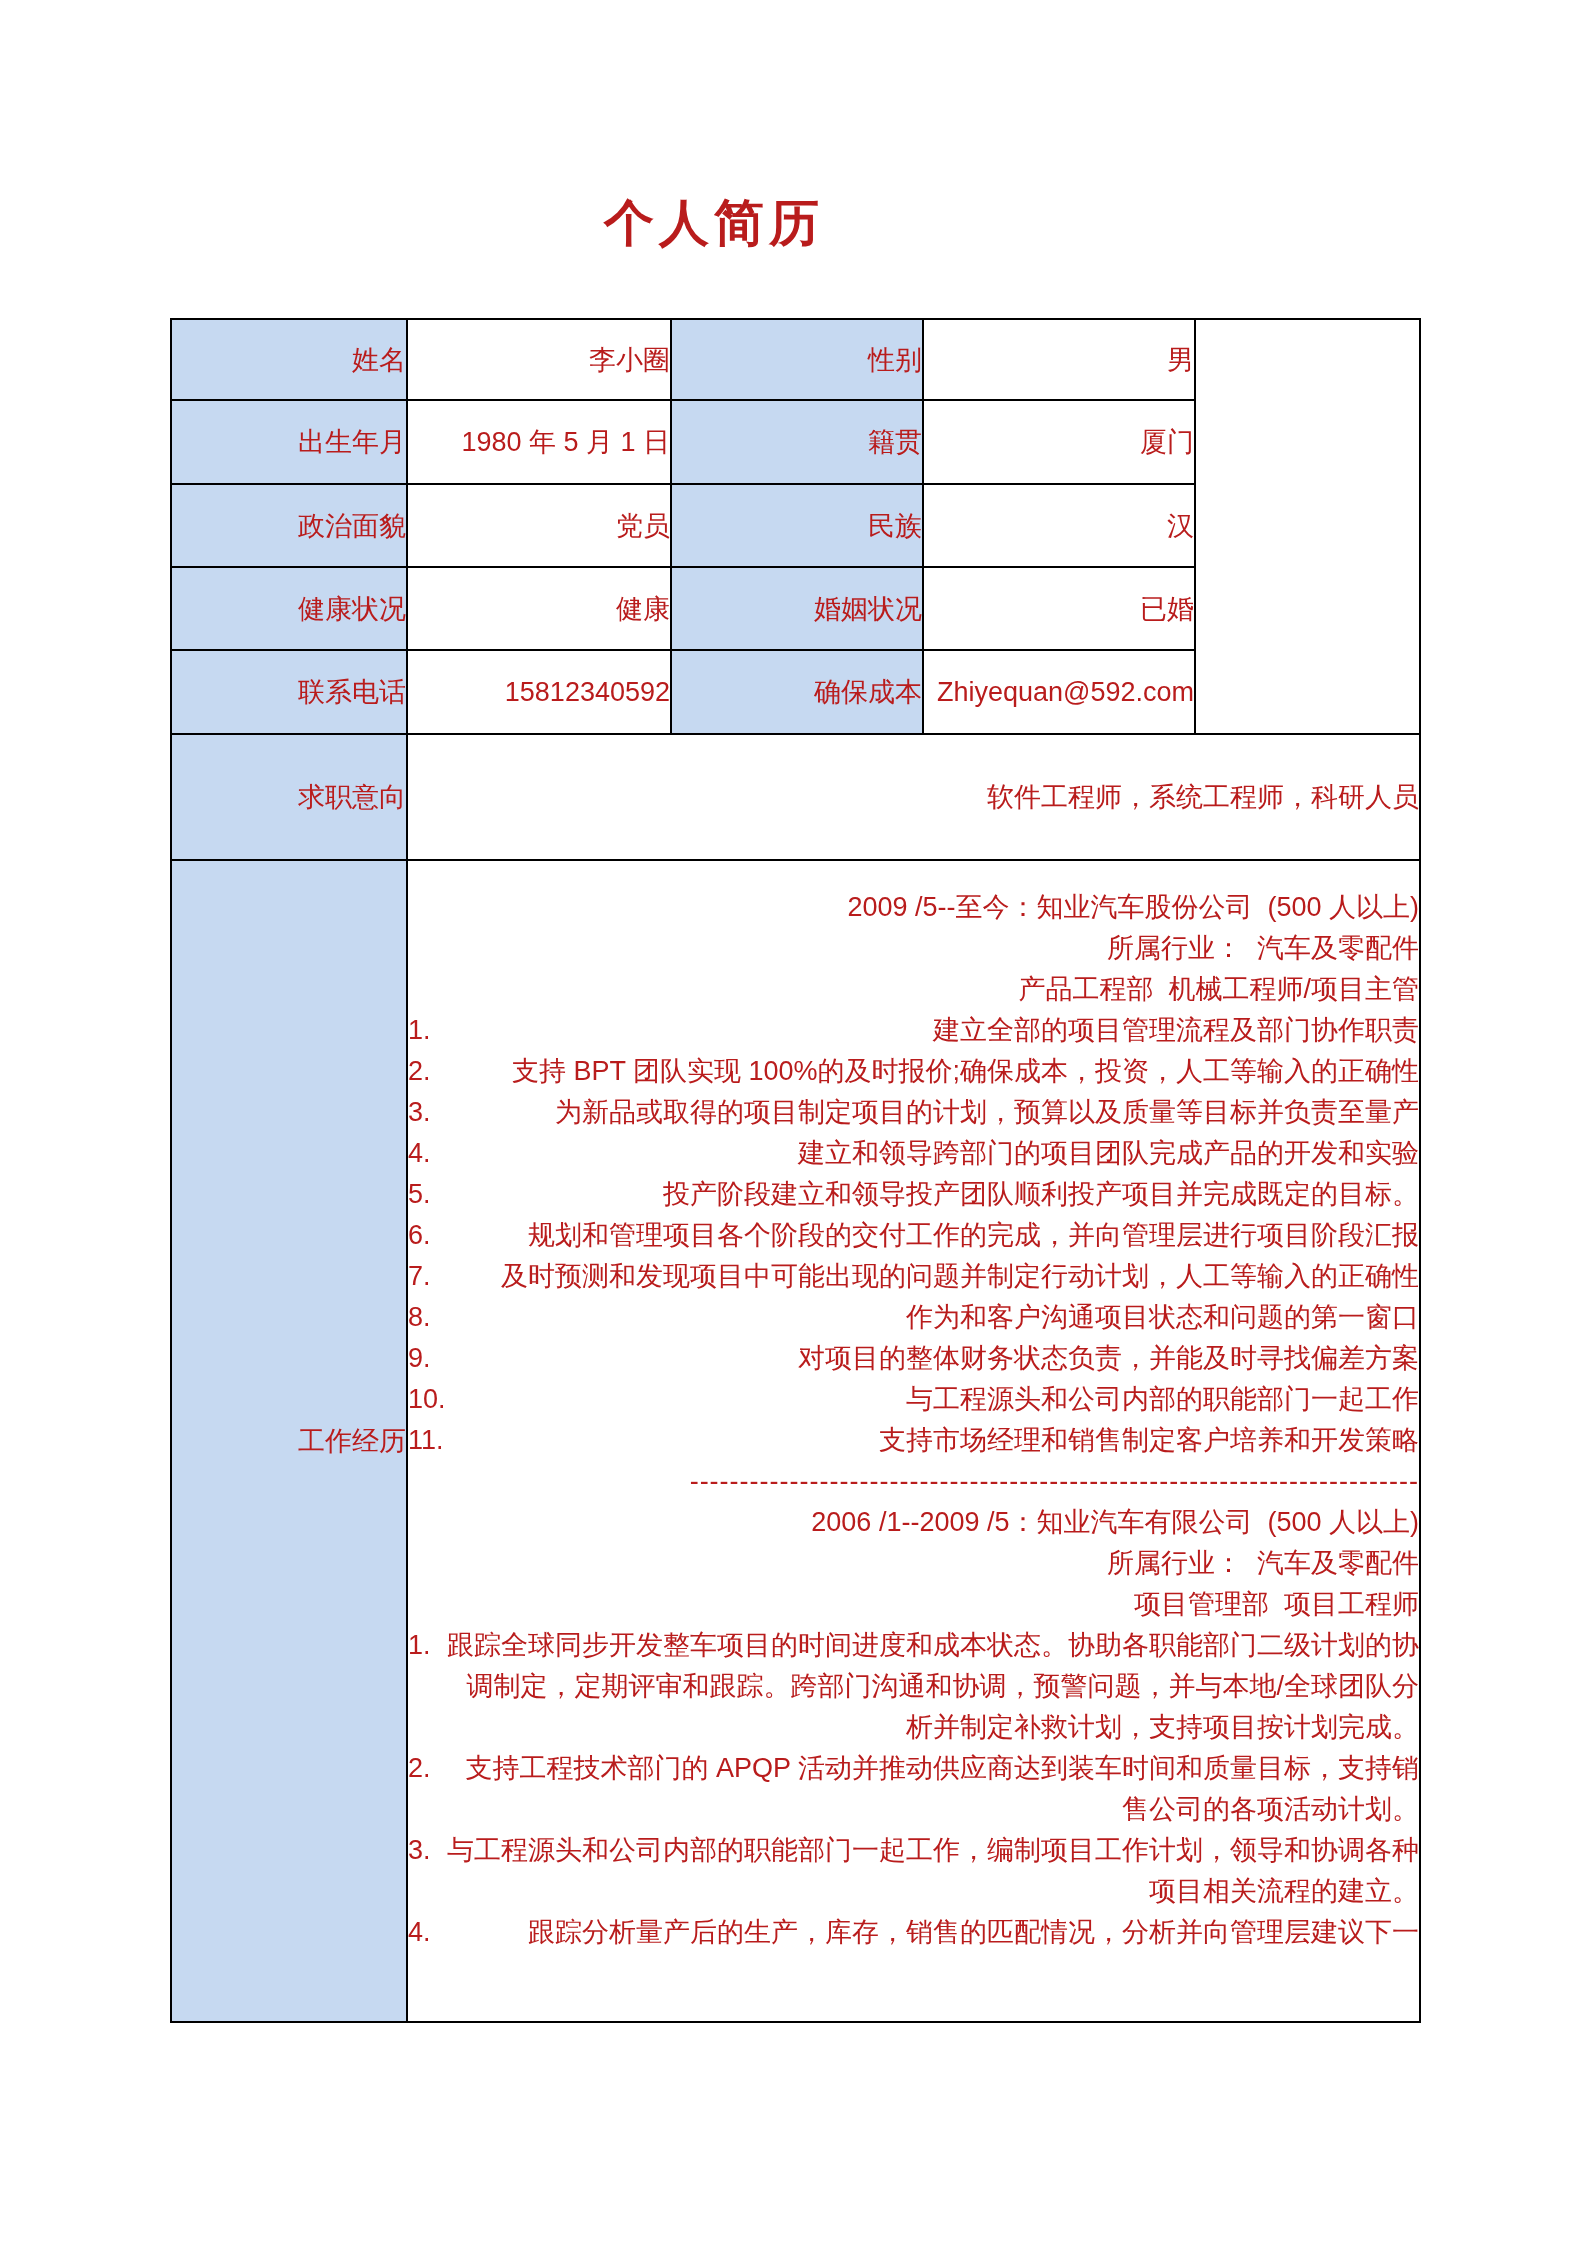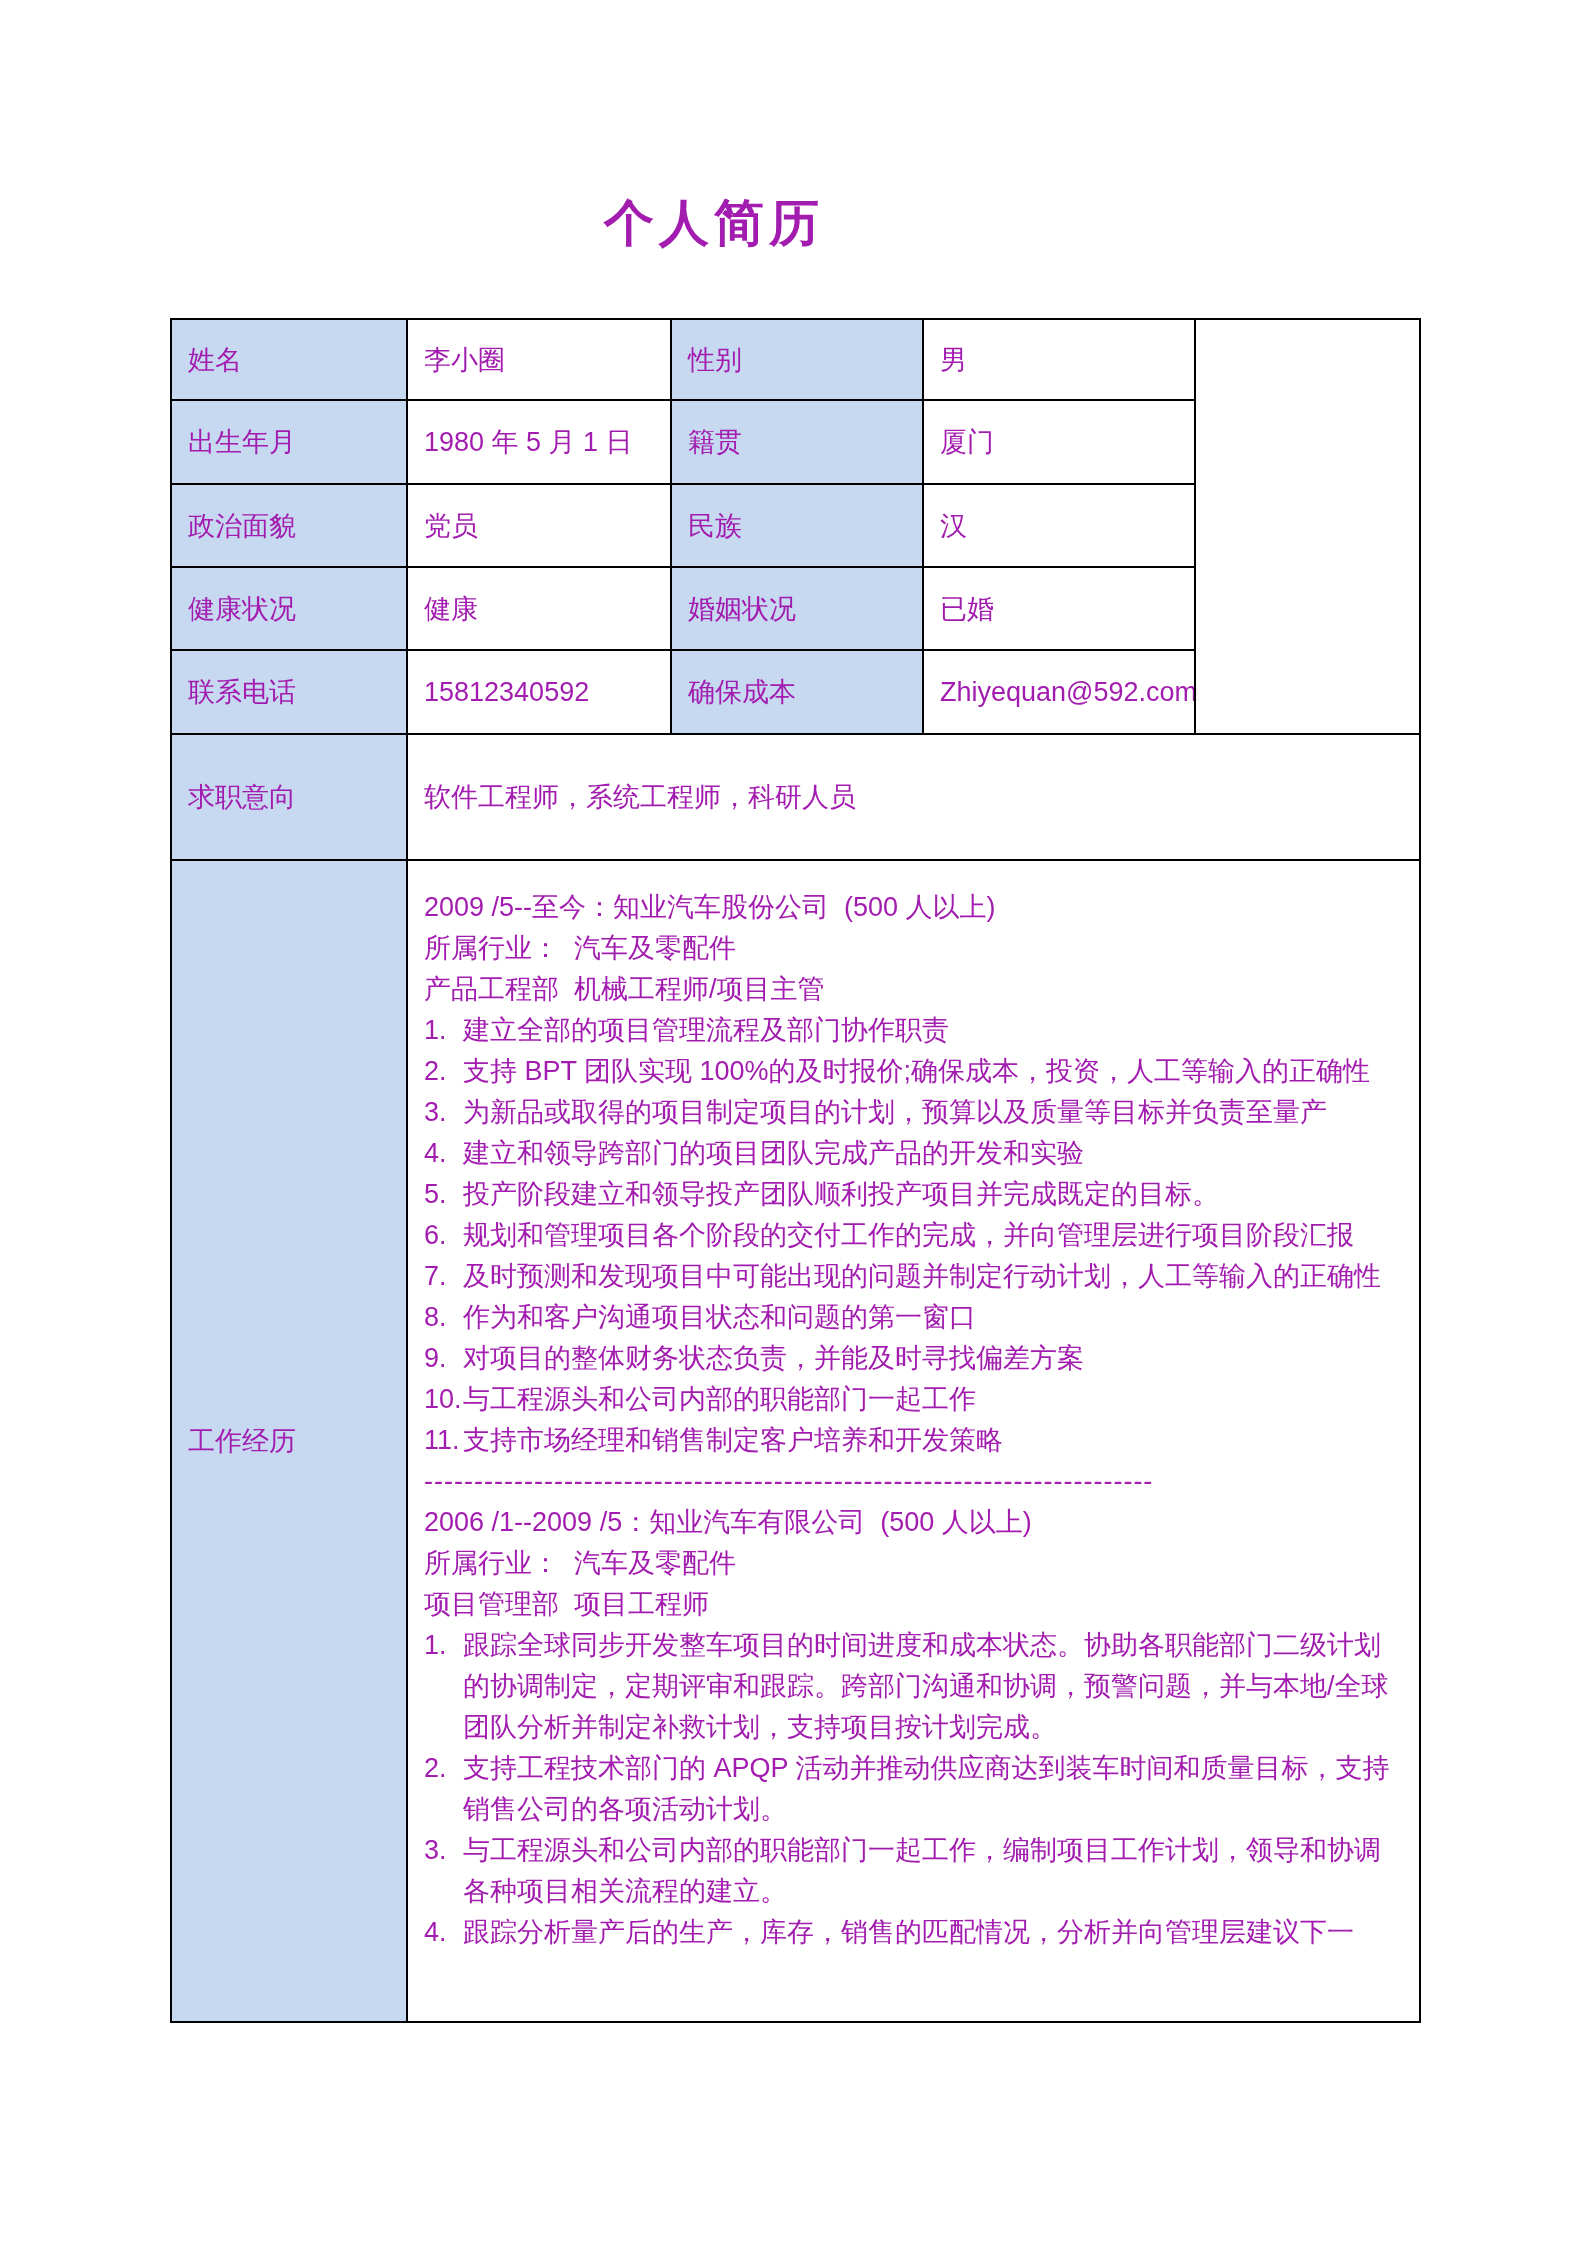--- a/index.html
+++ b/index.html
@@ -2,21 +2,21 @@
 <html><head>
 <meta charset="utf-8">
 <style>
   html,body { margin:0; padding:0; background:#ffffff; }
   .page {
     position:relative;
     width:1428px;
     height:2245px;
     background:#ffffff;
     font-family:"Liberation Sans", sans-serif;
-    color:#a21caf;
+    color:#b91c1c;
     overflow:hidden;
   }
   .doc-title {
     position:absolute;
     top:190px;
     left:0;
     width:100%;
     text-align:center;
     font-family:"Liberation Serif", serif;
     font-size:50px;
@@ -26,25 +26,25 @@
   table.resume {
     position:absolute;
     left:170px;
     top:318px;
     width:1249px;
     border-collapse:collapse;
     table-layout:fixed;
   }
   table.resume th, table.resume td {
     border:2px solid #000000;
-    padding:16px;
+    padding:0;
     font-size:27px;
     font-weight:normal;
     vertical-align:middle;
-    text-align:left;
+    text-align:right;
     overflow:hidden;
   }
   th.lbl { background:#c6d9f1; }
   td.photo { background:#ffffff; }
   td.work {
     vertical-align:top;
     text-align:left;
     padding:46px 20px 6px 12px;
     margin-left:40px;
   }

